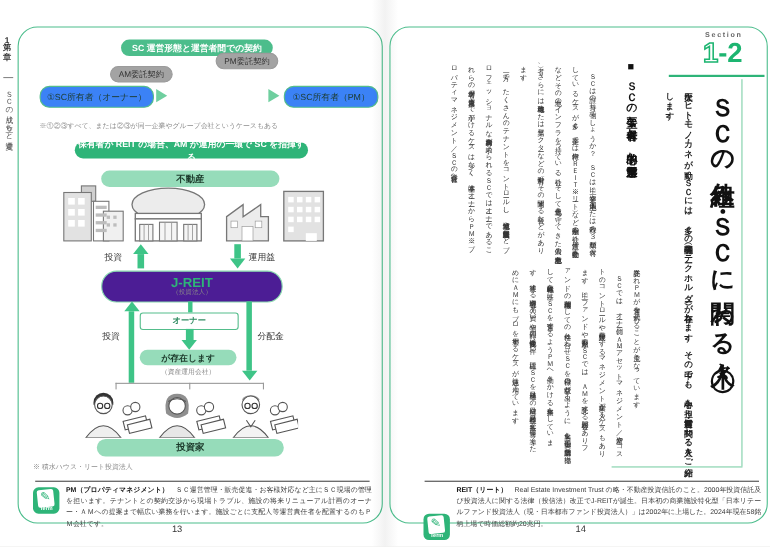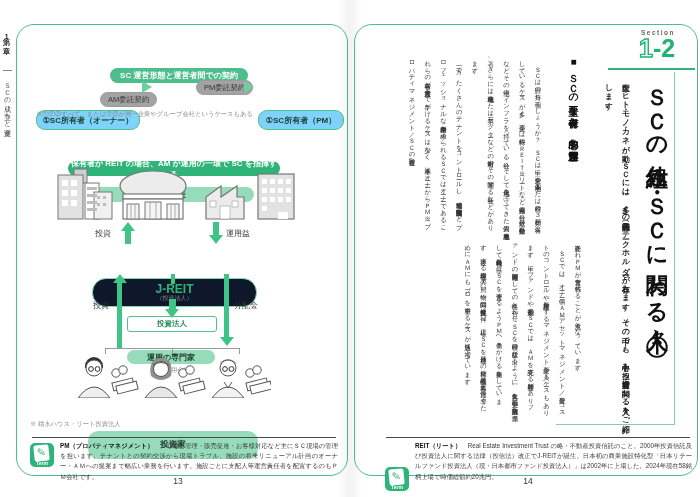--- a/index.html
+++ b/index.html
@@ -1,26 +1,26 @@
 <!DOCTYPE html>
 <html><head>
 <meta charset="utf-8">
 <style>
   html,body{margin:0;padding:0;background:#e9e9e6;}
   #canvas{position:relative;width:700px;height:497px;background:#ffffff;overflow:hidden;
           font-family:"Liberation Sans",sans-serif;color:#222;}
   .abs{position:absolute;}
   .v{writing-mode:vertical-rl;text-orientation:upright;}
-  .ctr{display:flex;align-items:center;justify-content:center;text-align:center;margin-top:32px;}
+  .ctr{display:flex;align-items:center;justify-content:center;text-align:center;}
   .frame{border:1.5px solid #4cbd8c;border-radius:18px;}
   .pill{border-radius:10px;}
   .gpill{background:#4cbd8b;color:#fff;font-weight:bold;}
   .spill{background:#2eb478;color:#fff;font-weight:bold;}
   .lpill{background:#96dcba;color:#1c3a2b;font-weight:bold;}
-  .cbox{background:#7dd3fc;border:1.2px solid #54bd8b;border-radius:9px;color:#1c3a2b;font-weight:bold;}
+  .cbox{background:#3b82f6;border:1.2px solid #54bd8b;border-radius:9px;color:#1c3a2b;font-weight:normal;}
   .wpill{background:#a3a3a3;border:1px solid #9b9b9b;border-radius:8px;color:#333;}
   .harrow{width:0;height:0;border-top:6px solid transparent;border-bottom:6px solid transparent;border-left:10px solid #6fcf9f;}
   .shaft{background:#3ec487;}
   .headup{width:0;height:0;border-left:7px solid transparent;border-right:7px solid transparent;border-bottom:9px solid #3ec487;}
   .headdn{width:0;height:0;border-left:7px solid transparent;border-right:7px solid transparent;border-top:9px solid #3ec487;}
   .note{color:#8a8a8a;font-size:6.3px;}
   .divider{background:#4a4a4a;height:1px;}
   .bodytxt{font-size:6.3px;line-height:15.75px;letter-spacing:0px;color:#333;white-space:pre-wrap;}
   .fnote{font-size:6.3px;line-height:1.62;color:#3a3a3a;text-align:justify;}
   .fnote b{color:#111;}
@@ -131,30 +131,30 @@
     </svg>
   </div>
 
   <div class="abs" style="left:95px;top:228px;font-size:8px;color:#333;">投資</div>
   <div class="abs headup" style="left:121px;top:222px;"></div>
   <div class="abs shaft" style="left:125px;top:231px;width:6px;height:13px;"></div>
   <div class="abs shaft" style="left:213px;top:222px;width:6px;height:13px;"></div>
   <div class="abs headdn" style="left:209px;top:235px;"></div>
   <div class="abs" style="left:226px;top:228px;font-size:8px;color:#333;">運用益</div>
 
-  <div class="abs ctr" style="left:92px;top:246px;width:163px;height:27px;background:#0f172a;border:1.5px solid #86d6ae;border-radius:14px;flex-direction:column;">
+  <div class="abs ctr" style="left:92px;top:246px;width:163px;height:27px;background:#4c1d95;border:1.5px solid #86d6ae;border-radius:14px;flex-direction:column;">
     <div style="font-size:12px;font-weight:bold;color:#2eb478;line-height:12px;">J-REIT</div>
     <div style="font-size:6px;color:#888;line-height:7px;">（投資法人）</div>
   </div>
 
   <div class="abs shaft" style="left:171px;top:274px;width:4px;height:10px;"></div>
-  <div class="abs ctr" style="left:127px;top:284px;width:88px;height:14px;background:#fff;border:1.2px solid #54bd8b;border-radius:3px;font-size:7.5px;font-weight:bold;color:#2c8a5f;">投資法人</div>
+  <div class="abs ctr" style="left:127px;top:284px;width:88px;height:14px;background:#fff;border:1.2px solid #54bd8b;border-radius:3px;font-size:7.5px;font-weight:bold;color:#2c8a5f;">オーナー</div>
   <div class="abs shaft" style="left:169px;top:299px;width:7px;height:11px;"></div>
   <div class="abs headdn" style="left:165px;top:309px;"></div>
-  <div class="abs pill lpill ctr" style="left:127px;top:318px;width:88px;height:14px;font-size:8px;">運用の専門家</div>
+  <div class="abs pill lpill ctr" style="left:127px;top:318px;width:88px;height:14px;font-size:8px;">が存在します</div>
   <div class="abs ctr" style="left:127px;top:334px;width:88px;font-size:6.2px;color:#888;">（資産運用会社）</div>
 
   <div class="abs headup" style="left:113px;top:274px;"></div>
   <div class="abs shaft" style="left:117px;top:283px;width:5px;height:65px;"></div>
   <div class="abs" style="left:93px;top:300px;font-size:8px;color:#333;">投資</div>
   <div class="abs shaft" style="left:224px;top:274px;width:5px;height:63px;"></div>
   <div class="abs headdn" style="left:220px;top:337px;"></div>
   <div class="abs" style="left:234px;top:300px;font-size:8px;color:#333;">分配金</div>
 
   <div class="abs" style="left:105px;top:348px;width:135px;height:1px;background:#999;"></div>
@@ -199,30 +199,30 @@
         <circle cx="41" cy="19" r="4.2" fill="#fff" stroke="#555"></circle>
           <circle cx="48" cy="16" r="4.2" fill="#fff" stroke="#555"></circle>
         <g transform="rotate(-14 50 32)">
             <rect x="38" y="26" width="21" height="8" fill="#fff" stroke="#555"></rect>
             <rect x="41" y="30" width="21" height="8" fill="#fff" stroke="#555"></rect>
           </g>
       </g>
     </svg>
   </div>
 
-  <div class="abs pill lpill ctr" style="left:88px;top:399px;width:170px;height:28px;font-size:8.5px;">投資家</div>
+  <div class="abs pill lpill ctr" style="left:88px;top:399px;width:170px;height:16px;font-size:8.5px;">投資家</div>
   <div class="abs note" style="left:30px;top:420px;">※ 積水ハウス・リート投資法人</div>
 
   <div class="abs divider" style="left:32px;top:437px;width:304px;"></div>
   <div class="abs term-icon" style="left:30px;top:443px;">
     <div class="term-sheet"></div>
     <div class="term-tag">Term</div>
   </div>
   <div class="abs fnote" style="left:60px;top:441px;width:278px;"><b>PM（プロパティマネジメント）</b><span>　ＳＣ運営管理・販売促進・お客様対応など主にＳＣ現場の管理を担います。テナントとの契約交渉から現場トラブル、施設の将来リニューアル計画のオーナー・ＡＭへの提案まで幅広い業務を行います。施設ごとに支配人等運営責任者を配置するのもＰＭ会社です。</span></div>
-  <div class="abs pagenum" style="left:166px;top:476px;">13</div>
+  <div class="abs pagenum" style="left:149px;top:476px;">13</div>
 
   <div class="abs" style="left:338px;top:0;width:24px;height:497px;background:linear-gradient(90deg,rgba(0,0,0,0) 0%,rgba(0,0,0,0.05) 50%,rgba(0,0,0,0) 100%);"></div>
 
   <div class="abs frame" style="left:354px;top:24px;width:342px;height:450px;"></div>
 
   <div class="abs" style="left:641px;top:29px;font-size:6.5px;letter-spacing:1.5px;color:#666;font-weight:bold;">Section</div>
   <div class="abs" style="left:639px;top:34px;font-size:25px;font-weight:bold;"><span class="num-outline">1</span><span class="num-solid">-2</span></div>
   <div class="abs" style="left:608px;top:68px;width:87px;height:2px;background:#2eb478;"></div>
 
   <div class="abs rule" style="left:674px;top:72px;width:1px;height:352px;"></div>

